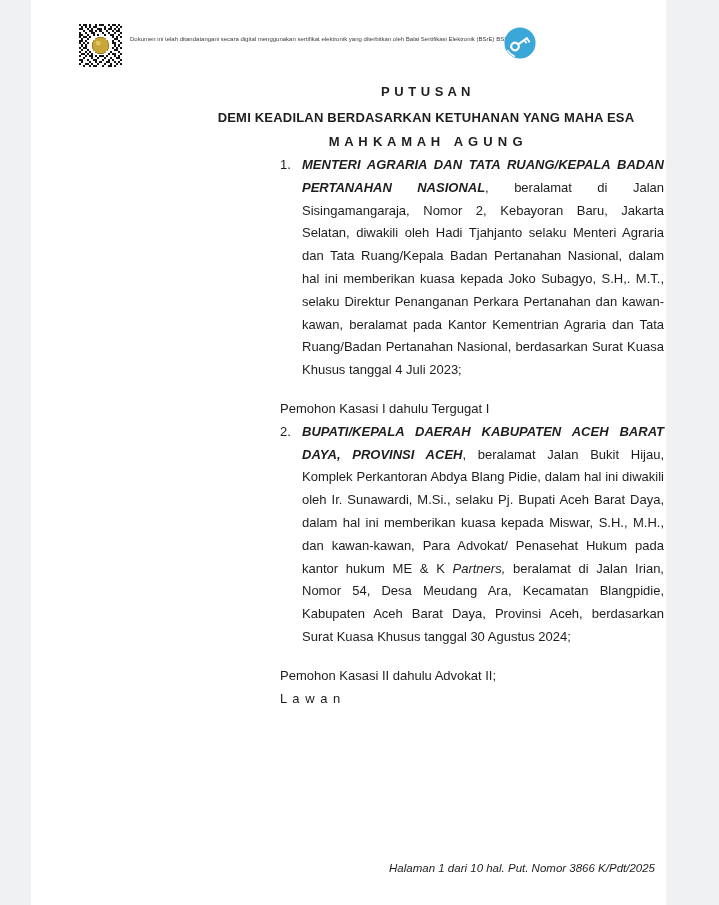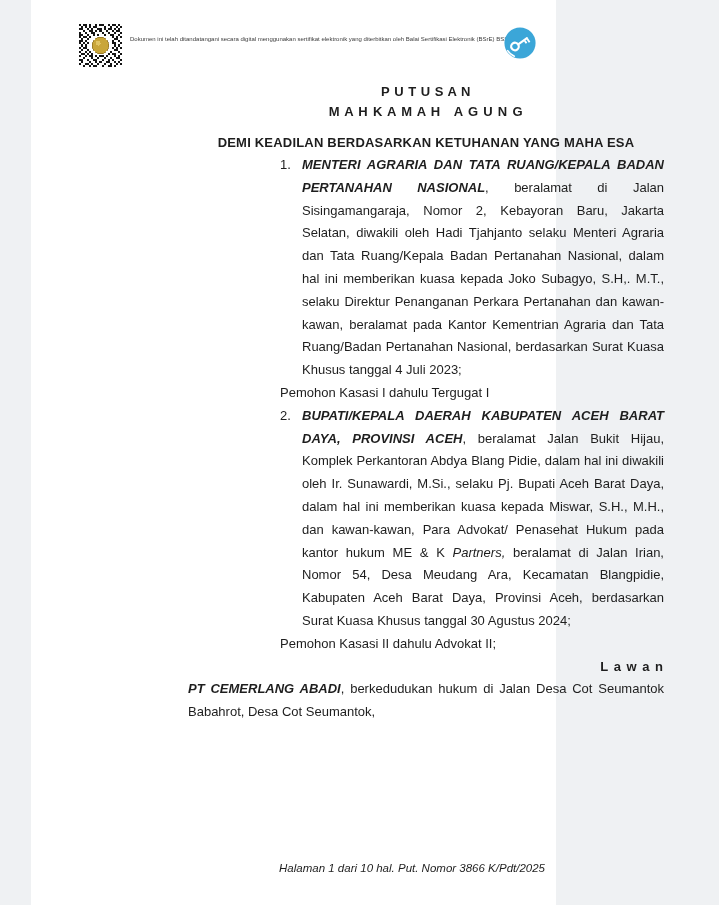--- a/index.html
+++ b/index.html
@@ -3,21 +3,21 @@
 <meta charset="utf-8">
 <style>
   html,body{margin:0;padding:0;}
   body{
     width:719px;height:905px;position:relative;overflow:hidden;
     background:#eff1f3;
     font-family:"Liberation Sans",sans-serif;
     color:#1e1e1e;
   }
   .page{
-    position:absolute;left:31px;top:0;width:525px;height:905px;
+    position:absolute;left:31px;top:0;width:635px;height:905px;
     background:#ffffff;
   }
   .qr{position:absolute;left:48px;top:24px;width:43px;height:43px;}
   .disclaimer{
     position:absolute;left:99px;top:36px;width:372px;
     font-size:6px;line-height:7px;color:#3c3c3c;white-space:nowrap;
   }
   .logo{position:absolute;left:472px;top:26px;width:34px;height:34px;}
   .content{
     position:absolute;left:157px;top:84px;width:476px;
@@ -27,22 +27,22 @@
   .t-heading{font-weight:bold;white-space:pre;line-height:15px;letter-spacing:.5px;}
   .t-number{line-height:16px;white-space:pre;}
   .t-motto{font-weight:bold;margin-top:7px;line-height:23px;letter-spacing:.2px;}
   .t-court{font-weight:bold;white-space:pre;line-height:25px;letter-spacing:.8px;}
   .intro{margin-top:4px;text-align:justify;}
   .party{display:flex;margin-left:92px;}
   .party .num{width:22px;flex:none;}
   .party .txt{flex:1;text-align:justify;}
   .pname{font-weight:bold;font-style:italic;}
   .pital{font-style:italic;}
-  .status{margin-left:92px;}
-  .versus{margin-left:92px;text-align:right;font-weight:bold;white-space:pre;letter-spacing:1px;}
+  .status{margin-left:92px;margin-top:16px;}
+  .versus{margin-left:92px;text-align:left;font-weight:normal;white-space:pre;letter-spacing:1px;}
   .p3{margin-left:92px;text-align:justify;}
   .footer{
     position:absolute;right:11px;top:862px;
     font-size:11.5px;font-style:italic;color:#1e1e1e;text-align:right;
   }
 </style>
 </head>
 <body>
 
 <div class="page">
@@ -189,37 +189,36 @@
       <circle cx="11.5" cy="18" r="4" fill="none" stroke="#ffffff" stroke-width="2.4"></circle>
       <rect x="15.5" y="16.9" width="12.5" height="2.3" rx="0.6"></rect>
       <rect x="22.5" y="19" width="2" height="3.2" rx="0.4"></rect>
       <rect x="25.8" y="19" width="2" height="4.2" rx="0.4"></rect>
     </g>
   </svg>
 
   <div class="content">
 
     <div class="tc t-heading">P U T U S A N</div>
+    <div class="tc t-motto">DEMI KEADILAN BERDASARKAN KETUHANAN YANG MAHA ESA</div>
     <div class="tc t-court">M A H K A M A H   A G U N G</div>
-    <div class="tc t-motto">DEMI KEADILAN BERDASARKAN KETUHANAN YANG MAHA ESA</div>
 
 
     <div class="party">
       <span class="num">1.</span>
       <div class="txt"><span class="pname">MENTERI AGRARIA DAN TATA RUANG/KEPALA BADAN PERTANAHAN NASIONAL</span><span>, beralamat di Jalan Sisingamangaraja, Nomor 2, Kebayoran Baru, Jakarta Selatan, diwakili oleh Hadi Tjahjanto selaku Menteri Agraria dan Tata Ruang/Kepala Badan Pertanahan Nasional, dalam hal ini memberikan kuasa kepada Joko Subagyo, S.H,. M.T., selaku Direktur Penanganan Perkara Pertanahan dan kawan-kawan, beralamat pada Kantor Kementrian Agraria dan Tata Ruang/Badan Pertanahan Nasional, berdasarkan Surat Kuasa Khusus tanggal 4 Juli 2023;</span></div>
     </div>
     <div class="status">Pemohon Kasasi I dahulu Tergugat I</div>
 
     <div class="party">
       <span class="num">2.</span>
       <div class="txt"><span class="pname">BUPATI/KEPALA DAERAH KABUPATEN ACEH BARAT DAYA, PROVINSI ACEH</span><span>, beralamat Jalan Bukit Hijau, Komplek Perkantoran Abdya Blang Pidie, dalam hal ini diwakili oleh Ir. Sunawardi, M.Si., selaku Pj. Bupati Aceh Barat Daya, dalam hal ini memberikan kuasa kepada Miswar, S.H., M.H., dan kawan-kawan, Para Advokat/ Penasehat Hukum pada kantor hukum ME &amp; K </span><span class="pital">Partners,</span><span> beralamat di Jalan Irian, Nomor 54, Desa Meudang Ara, Kecamatan Blangpidie, Kabupaten Aceh Barat Daya, Provinsi Aceh, berdasarkan Surat Kuasa Khusus tanggal 30 Agustus 2024;</span></div>
     </div>
     <div class="status">Pemohon Kasasi II dahulu Advokat II;</div>
 
     <div class="versus">L a w a n</div>
 
-    <p class="p3" style="margin:0"><span class="pname">PT CEMERLANG ABADI</span><span>, berkedudukan hukum di Jalan Desa Cot Seumantok Babahrot, Desa Cot Seumantok,</span></p>
 
   </div>
 
   <div class="footer">Halaman 1 dari 10 hal. Put. Nomor 3866 K/Pdt/2025</div>
 
 </div>
 
 </body></html>

